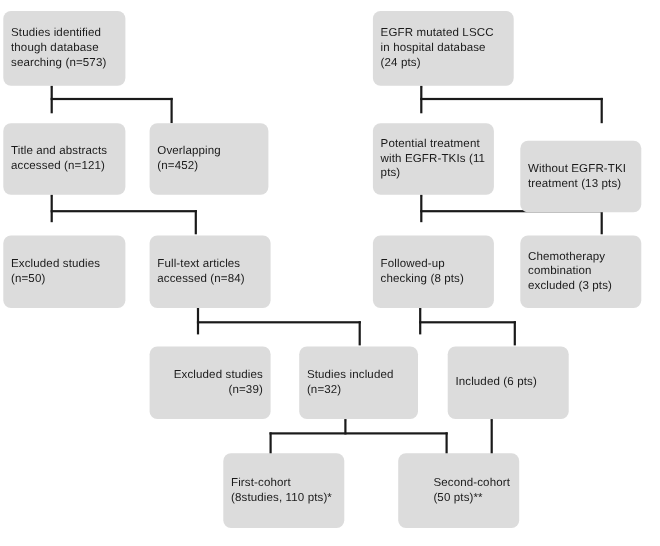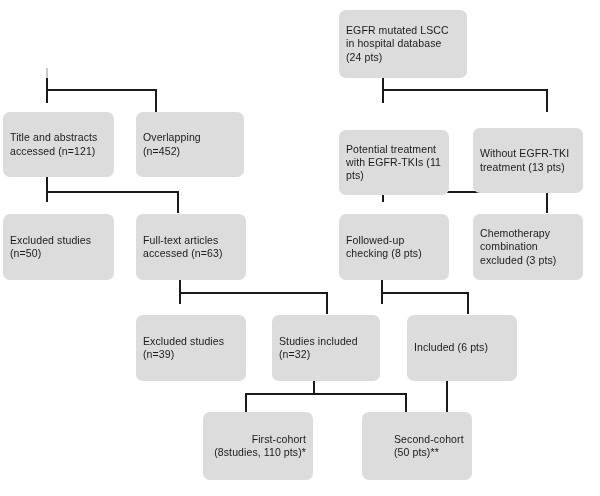--- a/index.html
+++ b/index.html
@@ -77,27 +77,28 @@
     <div class="connector v" style="left: 382px; top: 78px; height: 25px;"></div>
     <div class="connector h" style="left: 382px; top: 89px; width: 166px;"></div>
     <div class="connector v" style="left: 546px; top: 89px; height: 23px;"></div>
     <div class="connector v" style="left: 382px; top: 177px; height: 25px;"></div>
     <div class="connector h" style="left: 382px; top: 191px; width: 166px;"></div>
     <div class="connector v" style="left: 546px; top: 191px; height: 22px;"></div>
     <div class="connector v" style="left: 381px; top: 280px; height: 24px;"></div>
     <div class="connector h" style="left: 381px; top: 292px; width: 88px;"></div>
     <div class="connector v" style="left: 467px; top: 292px; height: 22px;"></div>
     <div class="connector v" style="left: 446px; top: 381px; height: 33px;"></div>
+    <div class="node" style="left: 3px; top: 10px; width: 111px; height: 68px; background: rgb(220, 220, 220);"><span class="node-text">Studies identified though database searching (n=573)</span></div>
     <div class="node" style="left: 3px; top: 112px; width: 111px; height: 65px; background: rgb(220, 220, 220);"><span class="node-text">Title and abstracts accessed (n=121)</span></div>
     <div class="node" style="left: 136px; top: 112px; width: 108px; height: 65px; background: rgb(220, 220, 220);"><span class="node-text">Overlapping (n=452)</span></div>
     <div class="node" style="left: 3px; top: 214px; width: 111px; height: 66px; background: rgb(220, 220, 220);"><span class="node-text">Excluded studies (n=50)</span></div>
-    <div class="node" style="left: 136px; top: 214px; width: 110px; height: 66px; background: rgb(220, 220, 220);"><span class="node-text">Full-text articles accessed (n=63)</span></div>
-    <div class="node" style="left: 136px; top: 315px; width: 110px; height: 66px; background: rgb(220, 220, 220);"><span class="node-text">Excluded studies (n=39)</span></div>
+    <div class="node" style="left: 136px; top: 214px; width: 110px; height: 66px; background: rgb(220, 220, 220);"><span class="node-text">Full-text articles accessed (n=84)</span></div>
+    <div class="node" style="left: 136px; top: 315px; width: 110px; height: 66px; background: rgb(220, 220, 220); text-align: right;"><span class="node-text">Excluded studies (n=39)</span></div>
     <div class="node" style="left: 272px; top: 315px; width: 108px; height: 66px; background: rgb(220, 220, 220);"><span class="node-text">Studies included (n=32)</span></div>
-    <div class="node" style="left: 203px; top: 412px; width: 110px; height: 68px; background: rgb(220, 220, 220); text-align: right;"><span class="node-text">First-cohort (8studies, 110 pts)*</span></div>
+    <div class="node" style="left: 203px; top: 412px; width: 110px; height: 68px; background: rgb(220, 220, 220);"><span class="node-text">First-cohort (8studies, 110 pts)*</span></div>
     <div class="node" style="left: 339px; top: 10px; width: 128px; height: 68px; background: rgb(220, 220, 220);"><span class="node-text">EGFR mutated LSCC in hospital database (24 pts)</span></div>
-    <div class="node" style="left: 339px; top: 112px; width: 110px; height: 65px; background: rgb(220, 220, 220); margin-top: 18px;"><span class="node-text">Potential treatment with EGFR-TKIs (11 pts)</span></div>
+    <div class="node" style="left: 339px; top: 112px; width: 110px; height: 65px; background: rgb(220, 220, 220);"><span class="node-text">Potential treatment with EGFR-TKIs (11 pts)</span></div>
     <div class="node" style="left: 473px; top: 112px; width: 110px; height: 65px; background: rgb(220, 220, 220); margin-top: 16px;"><span class="node-text">Without EGFR-TKI treatment (13 pts)</span></div>
     <div class="node" style="left: 339px; top: 214px; width: 110px; height: 66px; background: rgb(220, 220, 220);"><span class="node-text">Followed-up checking (8 pts)</span></div>
     <div class="node" style="left: 473px; top: 214px; width: 110px; height: 66px; background: rgb(220, 220, 220);"><span class="node-text">Chemotherapy combination excluded (3 pts)</span></div>
     <div class="node" style="left: 407px; top: 315px; width: 110px; height: 66px; background: rgb(220, 220, 220);"><span class="node-text">Included (6 pts)</span></div>
     <div class="node" style="left: 362px; top: 412px; width: 110px; height: 68px; background: rgb(220, 220, 220); padding-left: 32px;"><span class="node-text">Second-cohort (50 pts)**</span></div>
   </div>
 
 </body></html>

